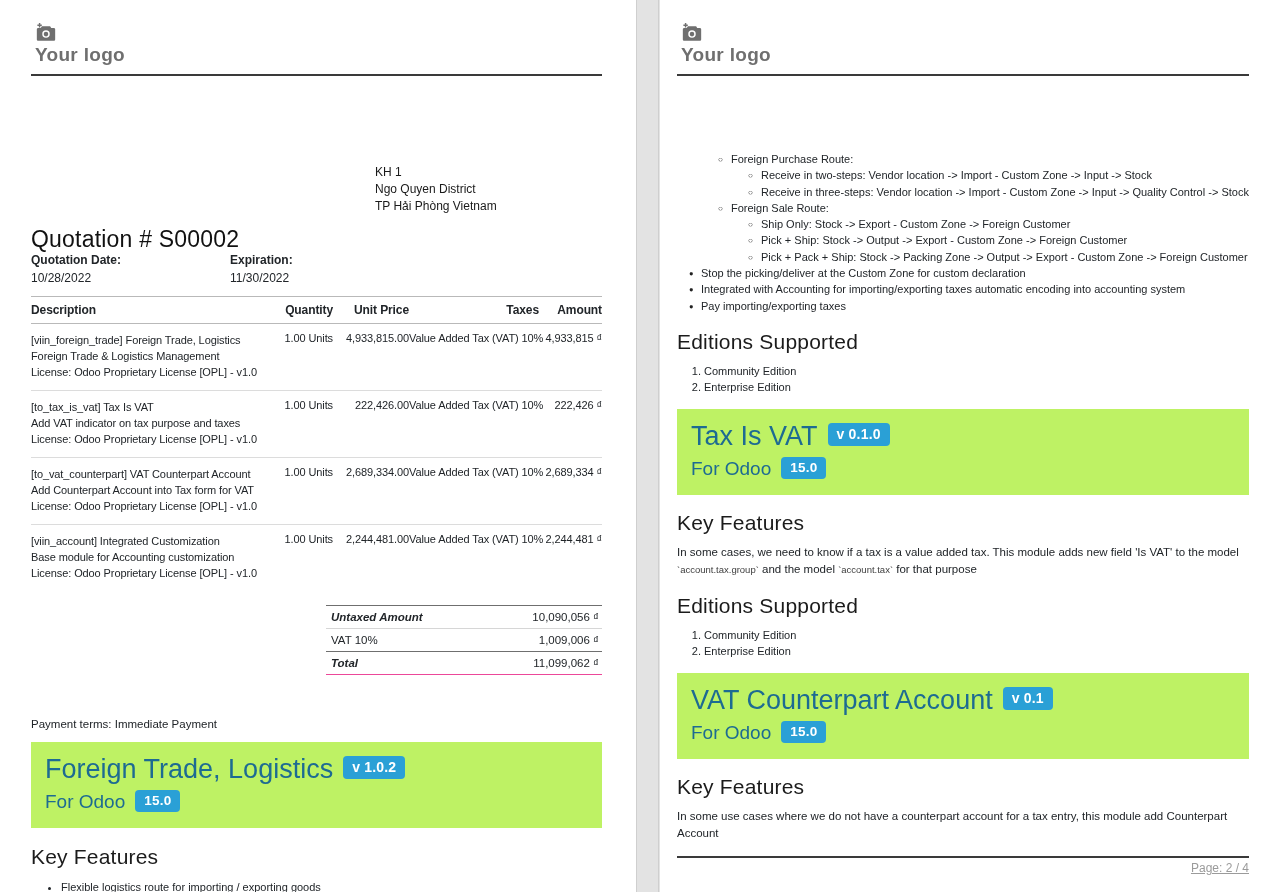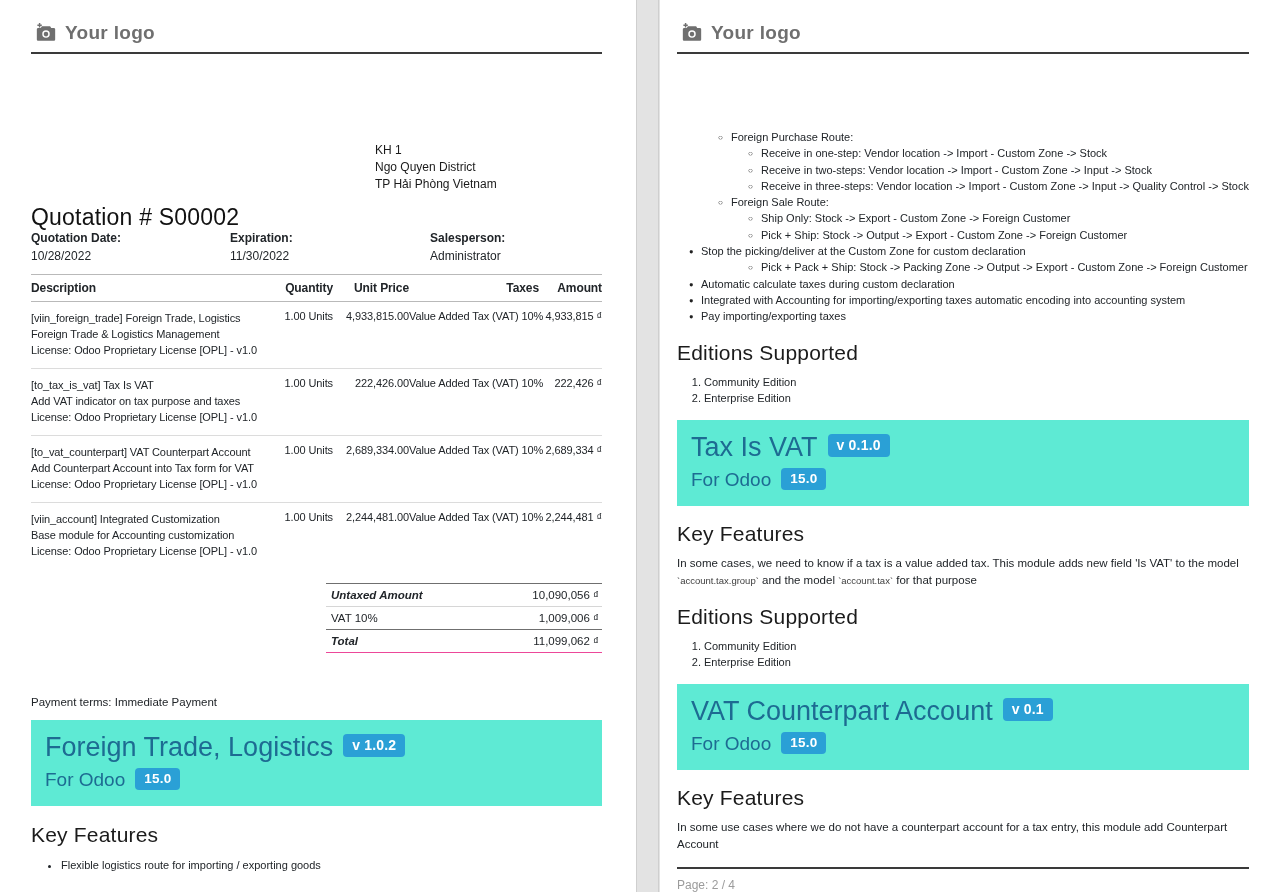--- a/index.html
+++ b/index.html
@@ -11,22 +11,22 @@
     position:relative;
     overflow:hidden;
   }
   .page { position:absolute; top:0; bottom:0; background:#ffffff; }
   #page1 { left:0; width:636px; padding:16px 34px 0 31px; }
   #gutter { left:636px; width:23px; background:#e3e3e3;
             border-left:1px solid #cfcfcf; border-right:1px solid #cfcfcf; }
   #page2 { left:660px; width:620px; padding:16px 31px 0 17px; }
 
   
-  .hdr { display:flex; align-items:center; gap:8px; padding:6px 2px 8px 4px;
-         border-bottom:2px solid #3a3a3a; }
+  .hdr { display:flex; align-items:flex-start; padding:6px 2px 8px 4px;
+         border-bottom:2px solid #3a3a3a;flex-direction:column; }
   .hdr .logo-text { font-size:19px; font-weight:bold; color:#6f6f6f; letter-spacing:.3px; }
   .cam { width:22px; height:22px; display:inline-block; }
 
   
   .addr { margin:88px 0 0 344px; font-size:12px; line-height:17px; color:#1a1a1a; }
   .quote-title { margin-top:11px; font-size:23px; color:#111; letter-spacing:.2px; }
   .info-row { display:flex; margin-top:0; padding-bottom:11px; }
   .info-col { font-size:12px; }
   .info-col .lbl { font-weight:bold; }
   .info-col .val { margin-top:4px; }
@@ -48,34 +48,34 @@
   .totals { width:276px; margin:14px 0 0 295px; font-size:11.5px;
             border-top:1px solid #6f6f6f; }
   .tot-row { display:flex; justify-content:space-between; padding:5px 3px 5px 5px; }
   .tot-row.sep { border-top:1px solid #d6d6d6; }
   .tot-row.dark-top { border-top:1px solid #6f6f6f; }
   .totals-underline { border-bottom:1px solid #ec4899; }
   .b { font-weight:bold;font-style:italic; }
 
   .payment { margin-top:43px; font-size:11.5px; }
 
-  .banner { margin-top:12px; background:#5eead4; padding:12px 14px 14px; }
+  .banner { margin-top:12px; background:#bef264; padding:12px 14px 14px; }
   .banner .line1 { font-size:27px; color:#1d6b92; }
   .banner .line2 { font-size:19px; color:#1d6b92; margin-top:6px; }
   .badge { display:inline-block; background:#2aa0d6; color:#fff; font-weight:bold;
            font-size:14px; padding:3px 9px 4px; border-radius:4px; margin-left:10px;
            vertical-align:middle; position:relative; top:-3px; letter-spacing:.2px; }
   .badge.sm { font-size:13.5px; top:-2px; }
 
   .sec-h { font-size:21px; color:#1b1b1b; margin-top:17px; font-weight:400; letter-spacing:.2px; }
   ul.feat { margin:10px 0 0 0; padding-left:30px; font-size:11px; }
   ul.feat li { line-height:16px; }
 
   .foot-line { border-top:2px solid #3a3a3a; margin-top:12px; }
-  .footer-text { text-align:left; color:#9b9b9b; font-size:12px; padding-top:9px; }
+  .footer-text { text-align:right; color:#9b9b9b; font-size:12px; padding-top:3px;text-decoration:underline; }
 
   
   .p2-list { margin-top:75px; font-size:11px; }
   .li { position:relative; line-height:16.3px; }
   .li::before { position:absolute; color:#222; }
   .lvl2 { padding-left:54px; } .lvl2::before { content:"○"; left:41px; font-size:8px; top:1px; }
   .lvl3 { padding-left:84px; } .lvl3::before { content:"○"; left:71px; font-size:8px; top:1px; }
   .lvl1 { padding-left:24px; } .lvl1::before { content:"●"; left:12px; font-size:7.5px; top:1px; }
 
   ol.editions { margin:9px 0 0 0; padding-left:27px; font-size:11px; }
@@ -114,24 +114,20 @@
 
   <div class="info-row">
     <div class="info-col ic1">
       <div class="lbl">Quotation Date:</div>
       <div class="val">10/28/2022</div>
     </div>
     <div class="info-col ic2">
       <div class="lbl">Expiration:</div>
       <div class="val">11/30/2022</div>
     </div>
-    <div class="info-col ic3">
-      <div class="lbl">Salesperson:</div>
-      <div class="val">Administrator</div>
-    </div>
   </div>
 
   <div class="qtable">
     <div class="thead-row">
       <div>Description</div>
       <div class="c-r">Quantity</div>
       <div class="c-r">Unit Price</div>
       <div class="c-r">Taxes</div>
       <div class="c-r">Amount</div>
     </div>
@@ -228,29 +224,27 @@
         <circle fill="#ffffff" cx="12" cy="13.2" r="4.1"></circle>
         <circle fill="#6f6f6f" cx="12" cy="13.2" r="2.5"></circle>
         <path fill="#6f6f6f" d="M4.2 1.2h1.6v1.6H7.4v1.6H5.8V6H4.2V4.4H2.6V2.8h1.6z"></path>
       </svg>
     </span>
     <span class="logo-text">Your logo</span>
   </div>
 
   <div class="p2-list">
     <div class="li lvl2">Foreign Purchase Route:</div>
-    <div class="li lvl3">Receive in one-step: Vendor location -&gt; Import - Custom Zone -&gt; Stock</div>
     <div class="li lvl3">Receive in two-steps: Vendor location -&gt; Import - Custom Zone -&gt; Input -&gt; Stock</div>
     <div class="li lvl3">Receive in three-steps: Vendor location -&gt; Import - Custom Zone -&gt; Input -&gt; Quality Control -&gt; Stock</div>
     <div class="li lvl2">Foreign Sale Route:</div>
     <div class="li lvl3">Ship Only: Stock -&gt; Export - Custom Zone -&gt; Foreign Customer</div>
     <div class="li lvl3">Pick + Ship: Stock -&gt; Output -&gt; Export - Custom Zone -&gt; Foreign Customer</div>
+    <div class="li lvl3">Pick + Pack + Ship: Stock -&gt; Packing Zone -&gt; Output -&gt; Export - Custom Zone -&gt; Foreign Customer</div>
     <div class="li lvl1">Stop the picking/deliver at the Custom Zone for custom declaration</div>
-    <div class="li lvl3">Pick + Pack + Ship: Stock -&gt; Packing Zone -&gt; Output -&gt; Export - Custom Zone -&gt; Foreign Customer</div>
-    <div class="li lvl1">Automatic calculate taxes during custom declaration</div>
     <div class="li lvl1">Integrated with Accounting for importing/exporting taxes automatic encoding into accounting system</div>
     <div class="li lvl1">Pay importing/exporting taxes</div>
   </div>
 
   <div class="sec-h">Editions Supported</div>
   <ol class="editions">
     <li>Community Edition</li>
     <li>Enterprise Edition</li>
   </ol>
 

